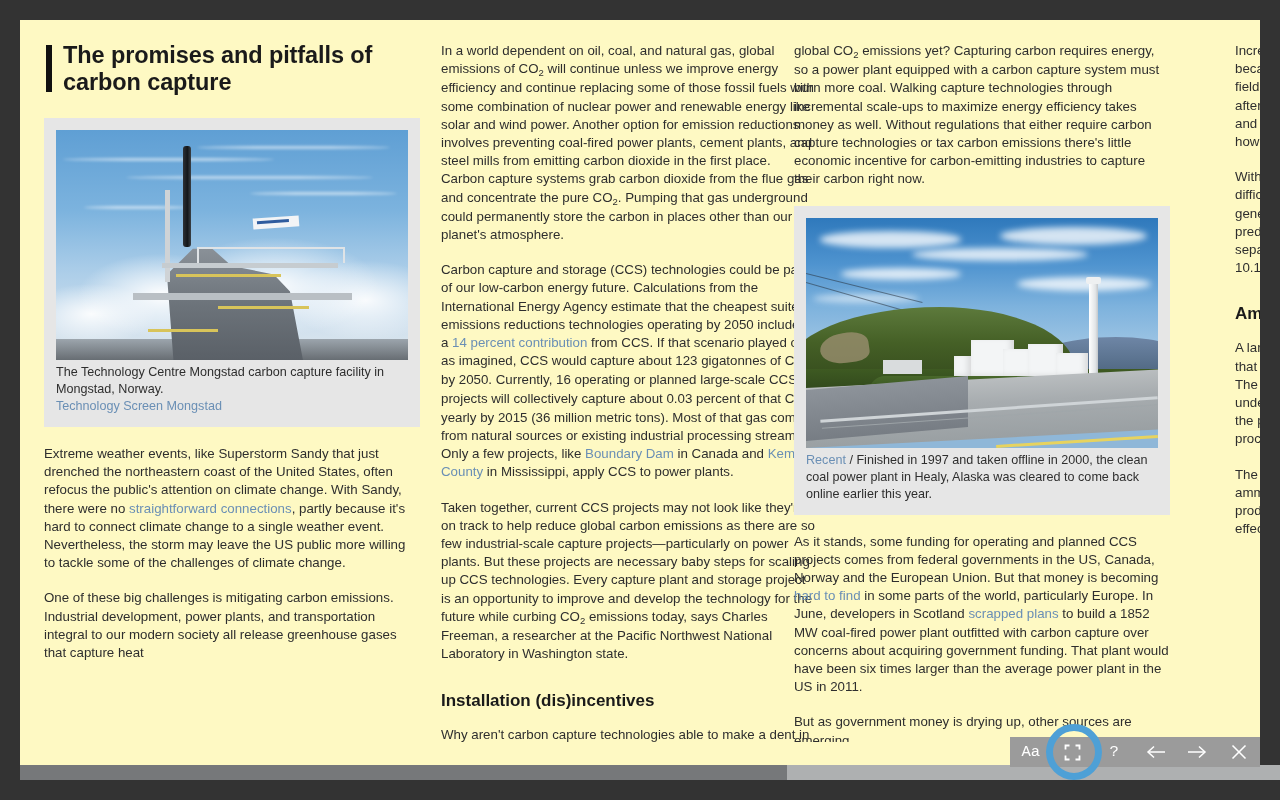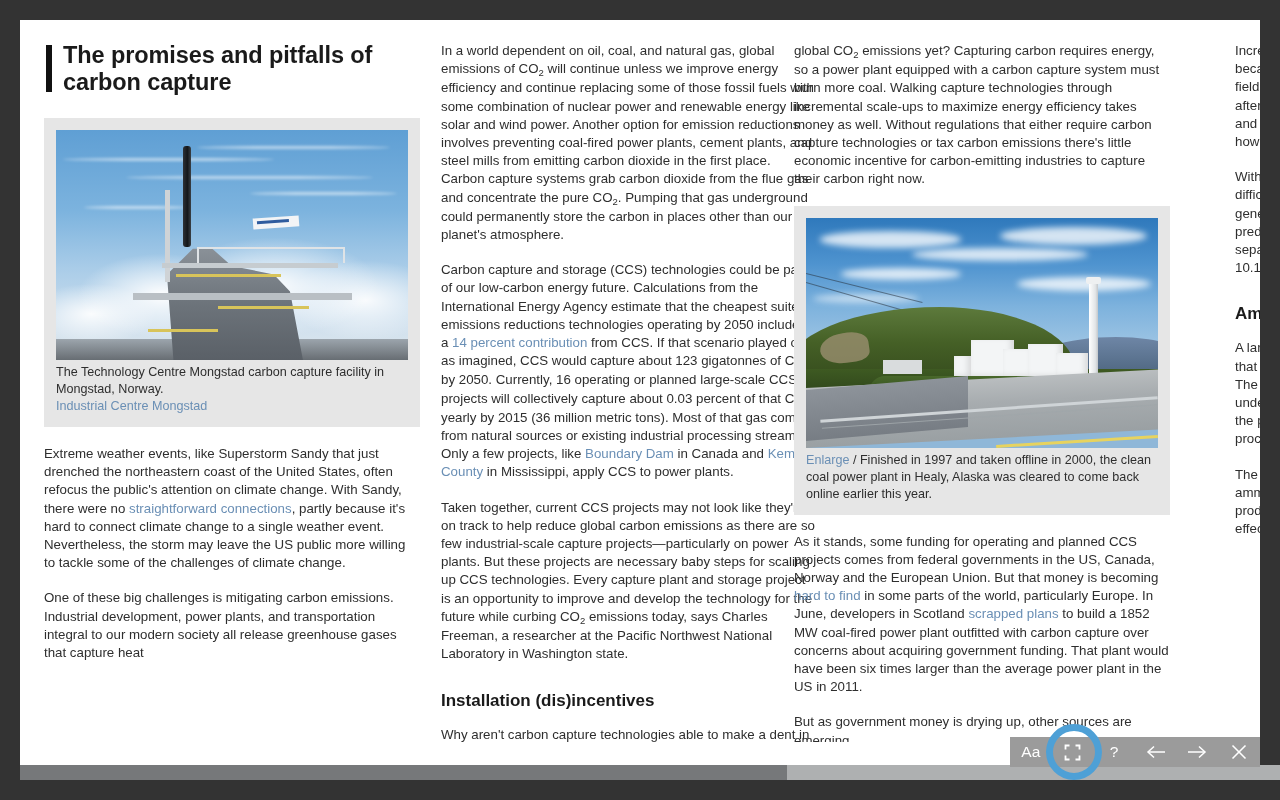--- a/index.html
+++ b/index.html
@@ -18,21 +18,21 @@
     background: #333333;
   }
 
   
   #reader {
     position: absolute;
     left: 20px;
     top: 20px;
     width: 1260px;
     height: 745px;
-    background: #ffffff;
+    background: #fef9c3;
     overflow: hidden;
   }
 
   #columns {
     position: absolute;
     left: 0; top: 0;
     width: 1260px;
     height: 745px;
     padding: 22px 0 0 0;
   }
@@ -332,21 +332,21 @@
     align-items: center;
     justify-content: space-around;
   }
   .tb-btn {
     width: 40px; height: 30px;
     display: flex; align-items: center; justify-content: center;
     color: #ffffff;
     font-size: 16px;
     user-select: none;
   }
-  .tb-btn.text { font-size: 15.5px; font-weight: normal; }
+  .tb-btn.text { font-size: 15.5px; font-weight: normal; font-family: Liberation Mono, monospace; }
   .tb-btn svg { display: block; }
 
   
   #click-ring {
     position: absolute;
     left: 1046px; top: 724px;
     width: 56px; height: 56px;
     border-radius: 50%;
     border: 7px solid #4ea0d6;
     box-sizing: border-box;
@@ -398,21 +398,21 @@
               <div class="rail"></div>
               <div class="deck2"></div>
               <div class="deck"></div>
               <div class="yellowbar" style="left:34%;bottom:36%;width:30%;"></div>
               <div class="yellowbar" style="left:46%;bottom:22%;width:26%;"></div>
               <div class="yellowbar" style="left:26%;bottom:12%;width:20%;"></div>
             </div>
           </div>
           <figcaption>
             <span>The Technology Centre Mongstad carbon capture facility in Mongstad, Norway.</span>
-            <a class="link credit" href="#">Industrial Centre Mongstad</a>
+            <a class="link credit" href="#">Technology Screen Mongstad</a>
           </figcaption>
         </figure>
 
         <p class="body">
           <span>Extreme weather events, like Superstorm Sandy that just drenched the northeastern coast of the United States, often refocus the public's attention on climate change. With Sandy, there were no </span><a class="link" href="#">straightforward connections</a><span>, partly because it's hard to connect climate change to a single weather event. Nevertheless, the storm may leave the US public more willing to tackle some of the challenges of climate change.</span>
         </p>
 
         <p class="body">
           <span>One of these big challenges is mitigating carbon emissions. Industrial development, power plants, and transportation integral to our modern society all release greenhouse gases that capture heat</span>
         </p>
@@ -467,21 +467,21 @@
               <div class="stack"></div>
               <div class="shed"></div>
               <div class="shrub"></div>
               <div class="road"></div>
               <div class="water"></div>
               <div class="yellowline"></div>
               <div class="guard"></div>
             </div>
           </div>
           <figcaption>
-            <a class="link" href="#">Enlarge</a><span> / </span><span>Finished in 1997 and taken offline in 2000, the clean coal power plant in Healy, Alaska was cleared to come back online earlier this year.</span>
+            <a class="link" href="#">Recent</a><span> / </span><span>Finished in 1997 and taken offline in 2000, the clean coal power plant in Healy, Alaska was cleared to come back online earlier this year.</span>
           </figcaption>
         </figure>
 
         <p class="body">
           <span>As it stands, some funding for operating and planned CCS projects comes from federal governments in the US, Canada, Norway and the European Union. But that money is becoming </span><a class="link" href="#">hard to find</a><span> in some parts of the world, particularly Europe. In June, developers in Scotland </span><a class="link" href="#">scrapped plans</a><span> to build a 1852 MW coal-fired power plant outfitted with carbon capture over concerns about acquiring government funding. That plant would have been six times larger than the average power plant in the US in 2011.</span>
         </p>
 
         <p class="body">
           <span>But as government money is drying up, other sources are emerging.</span>
         </p>

